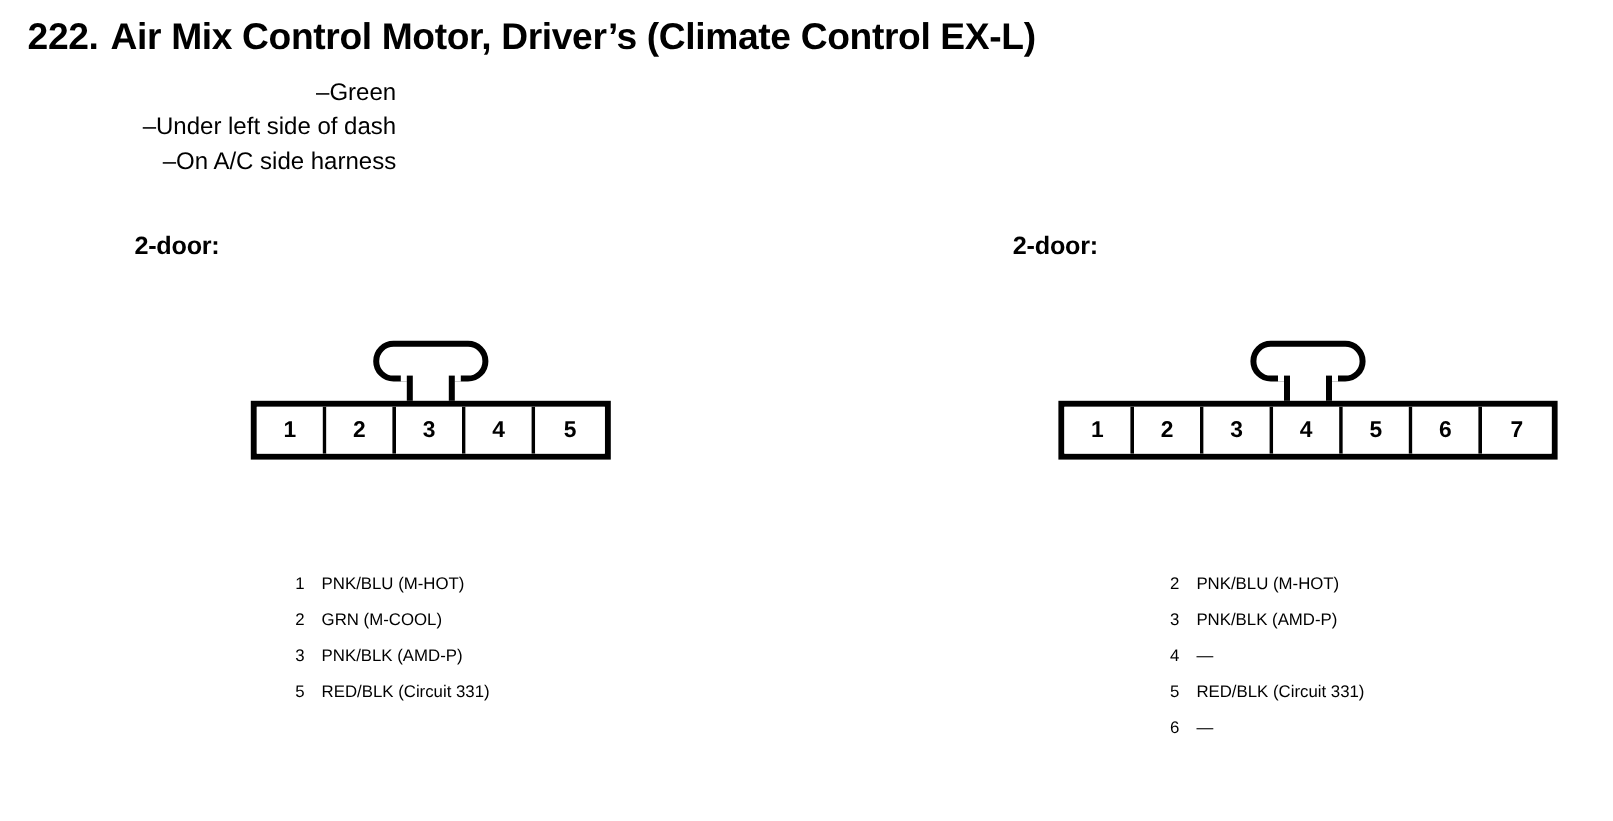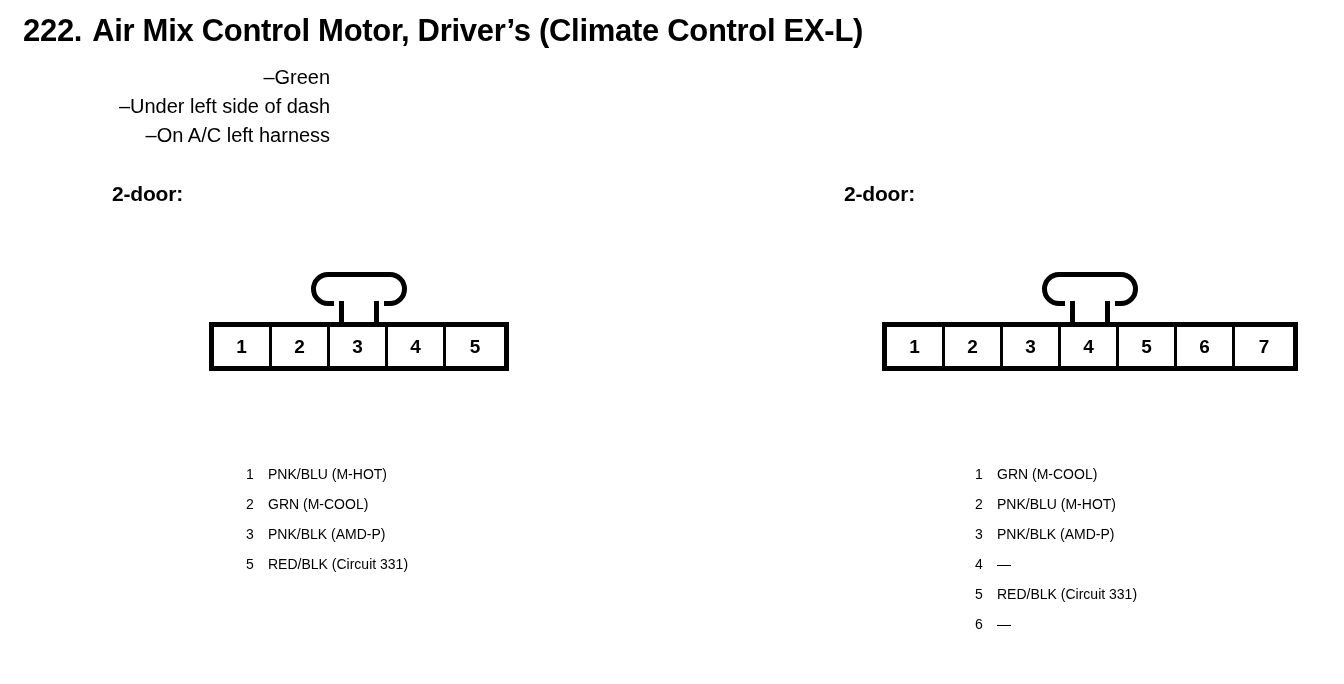--- a/index.html
+++ b/index.html
@@ -46,21 +46,21 @@
     text-align: right;
   }
   .notes .dash {
     display: inline-block;
     width: 18px;
   }
 
   
   .variant {
     position: absolute;
-    top: 4px;
+    top: 16px;
     height: 600px;
   }
   .variant.left  { left: 0px;   width: 672px; }
   .variant.right { left: 672px; width: 672px; }
 
   .variant-label {
     position: absolute;
     top: 178px;
     font-size: 21px;
     font-weight: bold;
@@ -157,21 +157,21 @@
 </div>
 
 <div class="notes">
   <span class="note-line">
     <span class="dash">–</span><span>Green</span>
   </span>
   <span class="note-line">
     <span class="dash">–</span><span>Under left side of dash</span>
   </span>
   <span class="note-line">
-    <span class="dash">–</span><span>On A/C left harness</span>
+    <span class="dash">–</span><span>On A/C side harness</span>
   </span>
 </div>
 
 <div class="variant left">
   <div class="variant-label">2-door:</div>
 
   <div class="connector">
     <div class="latch" style="width: 96px; left: 102px;">
       <div class="latch-notch" style="width: 50px;"></div>
     </div>
@@ -206,20 +206,19 @@
         <div class="pin-cell" style="width: 58px;">2</div>
         <div class="pin-cell" style="width: 58px;">3</div>
         <div class="pin-cell" style="width: 58px;">4</div>
         <div class="pin-cell" style="width: 58px;">5</div>
         <div class="pin-cell" style="width: 58px;">6</div>
         <div class="pin-cell" style="width: 58px;">7</div>
       </div>
   </div>
 
   <div class="pin-list">
-      <span class="pin-row"><span class="pin-no">1</span><span class="pin-desc">GRN (M-COOL)</span></span>
       <span class="pin-row"><span class="pin-no">2</span><span class="pin-desc">PNK/BLU (M-HOT)</span></span>
       <span class="pin-row"><span class="pin-no">3</span><span class="pin-desc">PNK/BLK (AMD-P)</span></span>
       <span class="pin-row"><span class="pin-no">4</span><span class="pin-desc">—</span></span>
       <span class="pin-row"><span class="pin-no">5</span><span class="pin-desc">RED/BLK (Circuit 331)</span></span>
       <span class="pin-row"><span class="pin-no">6</span><span class="pin-desc">—</span></span>
     </div>
 </div>
 
 </body></html>

